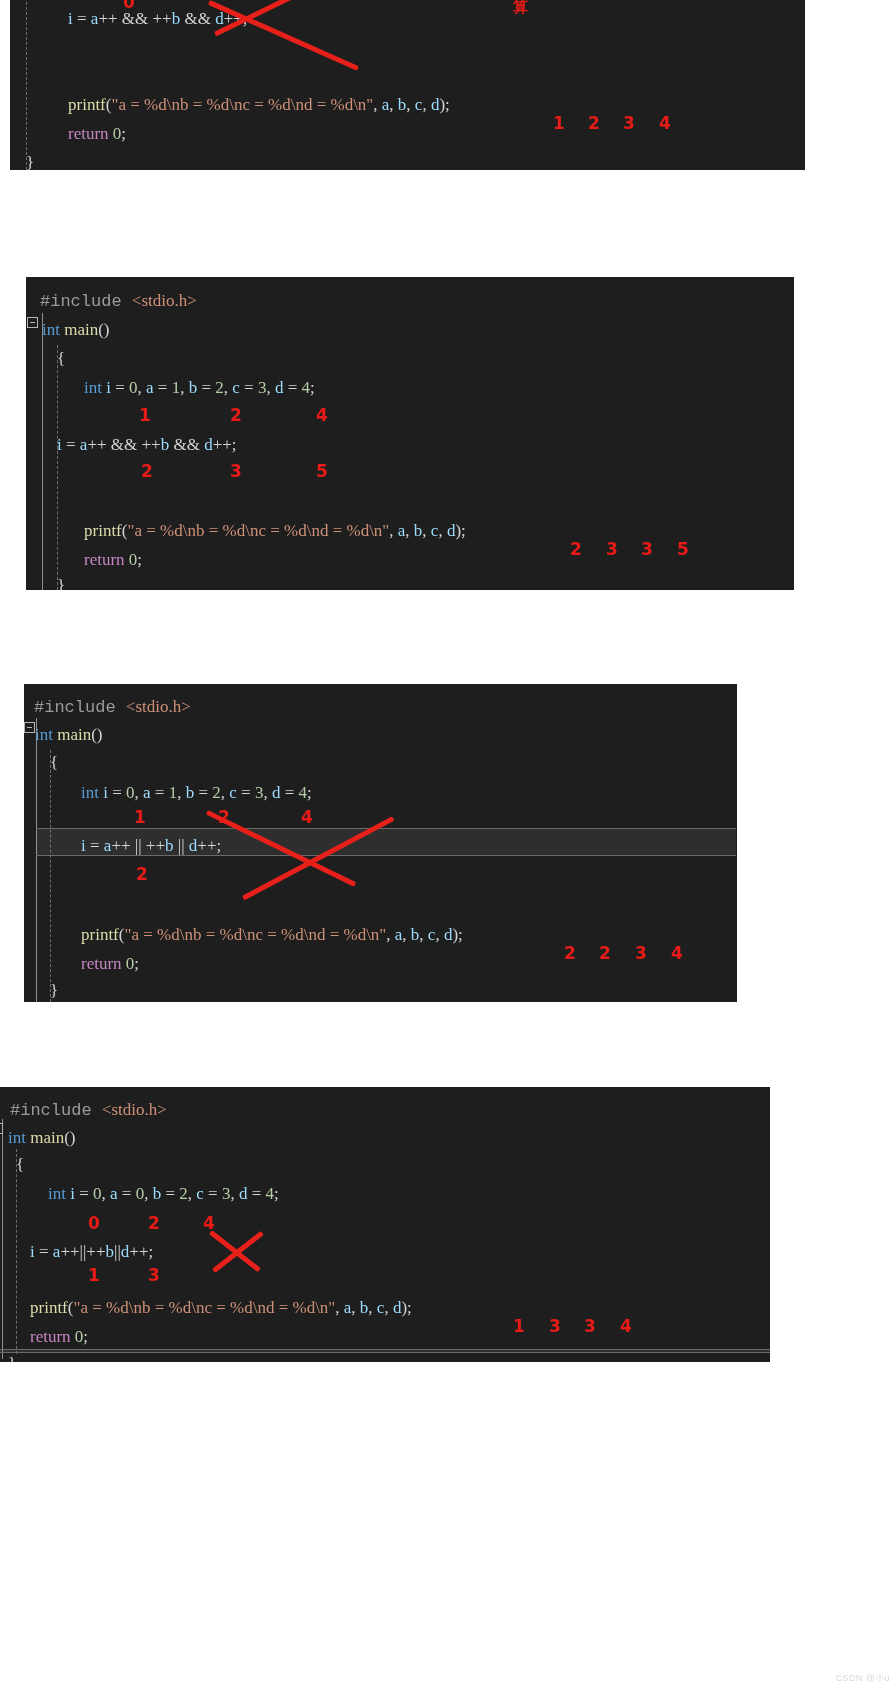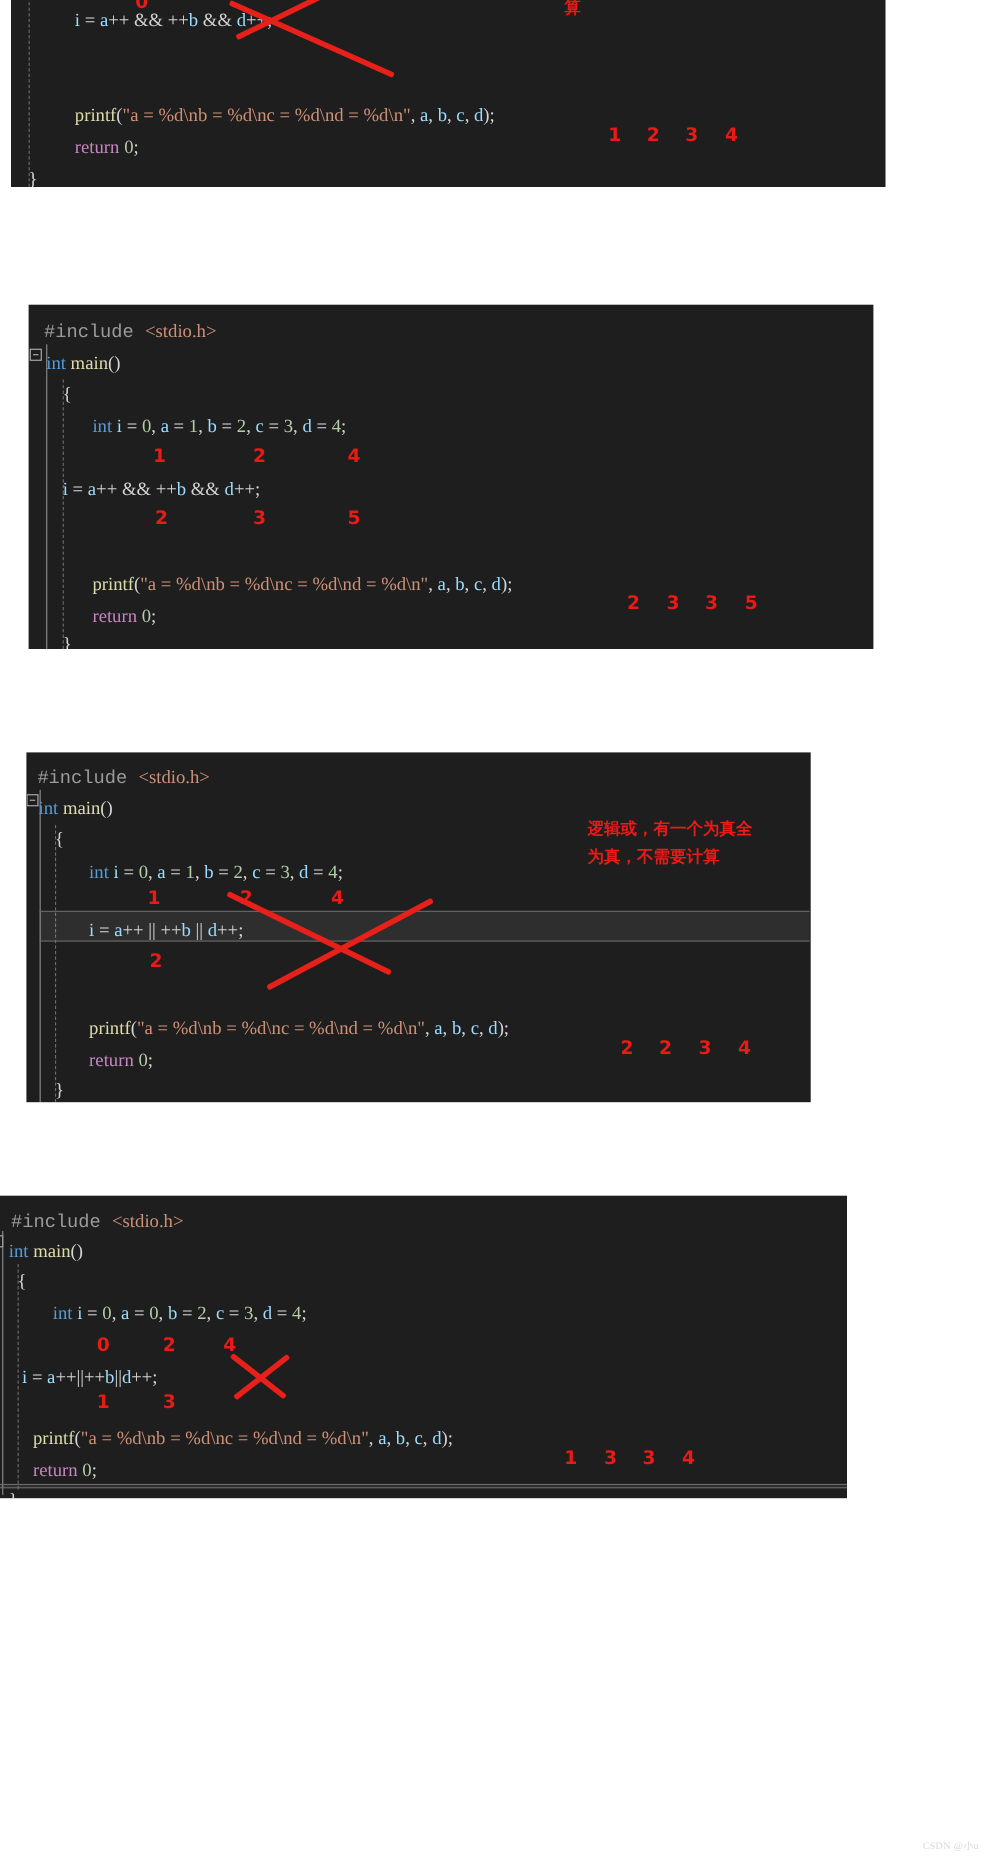--- a/index.html
+++ b/index.html
@@ -77,21 +77,21 @@
   .hl-band{
     position:absolute;
     background:rgba(200,200,200,0.10);
     border-top:1px solid #6a6a6a;
     border-bottom:1px solid #6a6a6a;
   }
   .watermark{
     position:absolute;
     right:6px; bottom:6px;
     color:#d8d8d8;
-    font-family:Liberation Serif, serif;
+    font-family:Liberation Sans, sans-serif;
     font-size:9px;
     letter-spacing:.4px;
   }
   .topchar{
     position:absolute;
     color:#e81b17;
     font-family:"DejaVu Sans", sans-serif;
     font-weight:bold;
     font-size:15px;
   }
@@ -180,22 +180,20 @@
 
   
   <div class="hl-band" style="left:12px; top:144px; width:700px; height:26px;"></div>
   <div class="line" style="left:57px; top:147px; z-index:2;text-align:center;"><span class="var">i</span><span class="punc"> = </span><span class="var">a</span><span class="punc">++ || ++</span><span class="var">b</span><span class="punc"> || </span><span class="var">d</span><span class="punc">++;</span></div>
 
   <div class="line" style="left:57px; top:236px;"><span class="fn">printf</span><span class="punc">(</span><span class="str">"a = %d\nb = %d\nc = %d\nd = %d\n"</span><span class="punc">, </span><span class="var">a</span><span class="punc">, </span><span class="var">b</span><span class="punc">, </span><span class="var">c</span><span class="punc">, </span><span class="var">d</span><span class="punc">);</span></div>
   <div class="line" style="left:57px; top:265px;"><span class="kw2">return</span><span class="punc"> </span><span class="num">0</span><span class="punc">;</span></div>
   <div class="line" style="left:26px; top:292px;"><span class="punc">}</span></div>
 
   
-  <div class="ann-cn" style="left:510px; top:56px; width:210px;">逻辑或，有一个为真全
-为真，不需要计算</div>
 
   
   <div class="ann" style="left:110px; top:125px; font-size:17px; z-index:3;">1</div>
   <div class="ann" style="left:194px; top:125px; font-size:17px; z-index:3;">2</div>
   <div class="ann" style="left:277px; top:125px; font-size:17px; z-index:3;">4</div>
 
   
   <div class="ann" style="left:112px; top:182px; font-size:17px; z-index:3;">2</div>
 
   
@@ -213,21 +211,21 @@
   <div class="brace-guide" style="left:2px; top:32px; height:240px;"></div>
   <div class="guide" style="left:16px; top:62px; height:205px;"></div>
   <div class="fold" style="left:-8px; top:36px;"></div>
 
   <div class="line" style="left:10px; top:8px;"><span class="pp">#include </span><span class="hdr">&lt;stdio.h&gt;</span></div>
   <div class="line" style="left:8px; top:36px;"><span class="kw">int</span><span class="punc"> </span><span class="fn">main</span><span class="punc">()</span></div>
   <div class="line" style="left:16px; top:63px;"><span class="punc">{</span></div>
 
   <div class="line" style="left:48px; top:92px;"><span class="kw">int</span><span class="punc"> </span><span class="var">i</span><span class="punc"> = </span><span class="num">0</span><span class="punc">, </span><span class="var">a</span><span class="punc"> = </span><span class="num">0</span><span class="punc">, </span><span class="var">b</span><span class="punc"> = </span><span class="num">2</span><span class="punc">, </span><span class="var">c</span><span class="punc"> = </span><span class="num">3</span><span class="punc">, </span><span class="var">d</span><span class="punc"> = </span><span class="num">4</span><span class="punc">;</span></div>
 
-  <div class="line" style="left:20px; top:150px;"><span class="var">i</span><span class="punc"> = </span><span class="var">a</span><span class="punc">++||++</span><span class="var">b</span><span class="punc">||</span><span class="var">d</span><span class="punc">++;</span></div>
+  <div class="line" style="left:30px; top:150px;"><span class="var">i</span><span class="punc"> = </span><span class="var">a</span><span class="punc">++||++</span><span class="var">b</span><span class="punc">||</span><span class="var">d</span><span class="punc">++;</span></div>
 
   <div class="line" style="left:30px; top:206px;"><span class="fn">printf</span><span class="punc">(</span><span class="str">"a = %d\nb = %d\nc = %d\nd = %d\n"</span><span class="punc">, </span><span class="var">a</span><span class="punc">, </span><span class="var">b</span><span class="punc">, </span><span class="var">c</span><span class="punc">, </span><span class="var">d</span><span class="punc">);</span></div>
   <div class="line" style="left:30px; top:235px;"><span class="kw2">return</span><span class="punc"> </span><span class="num">0</span><span class="punc">;</span></div>
 
   <div class="hl-band" style="left:0px; top:262px; width:770px; height:2px;"></div>
   <div class="line" style="left:8px; top:262px;"><span class="punc">}</span></div>
 
   
   <div class="ann" style="left:88px; top:128px; font-size:17px;">0</div>
   <div class="ann" style="left:148px; top:128px; font-size:17px;">2</div>

